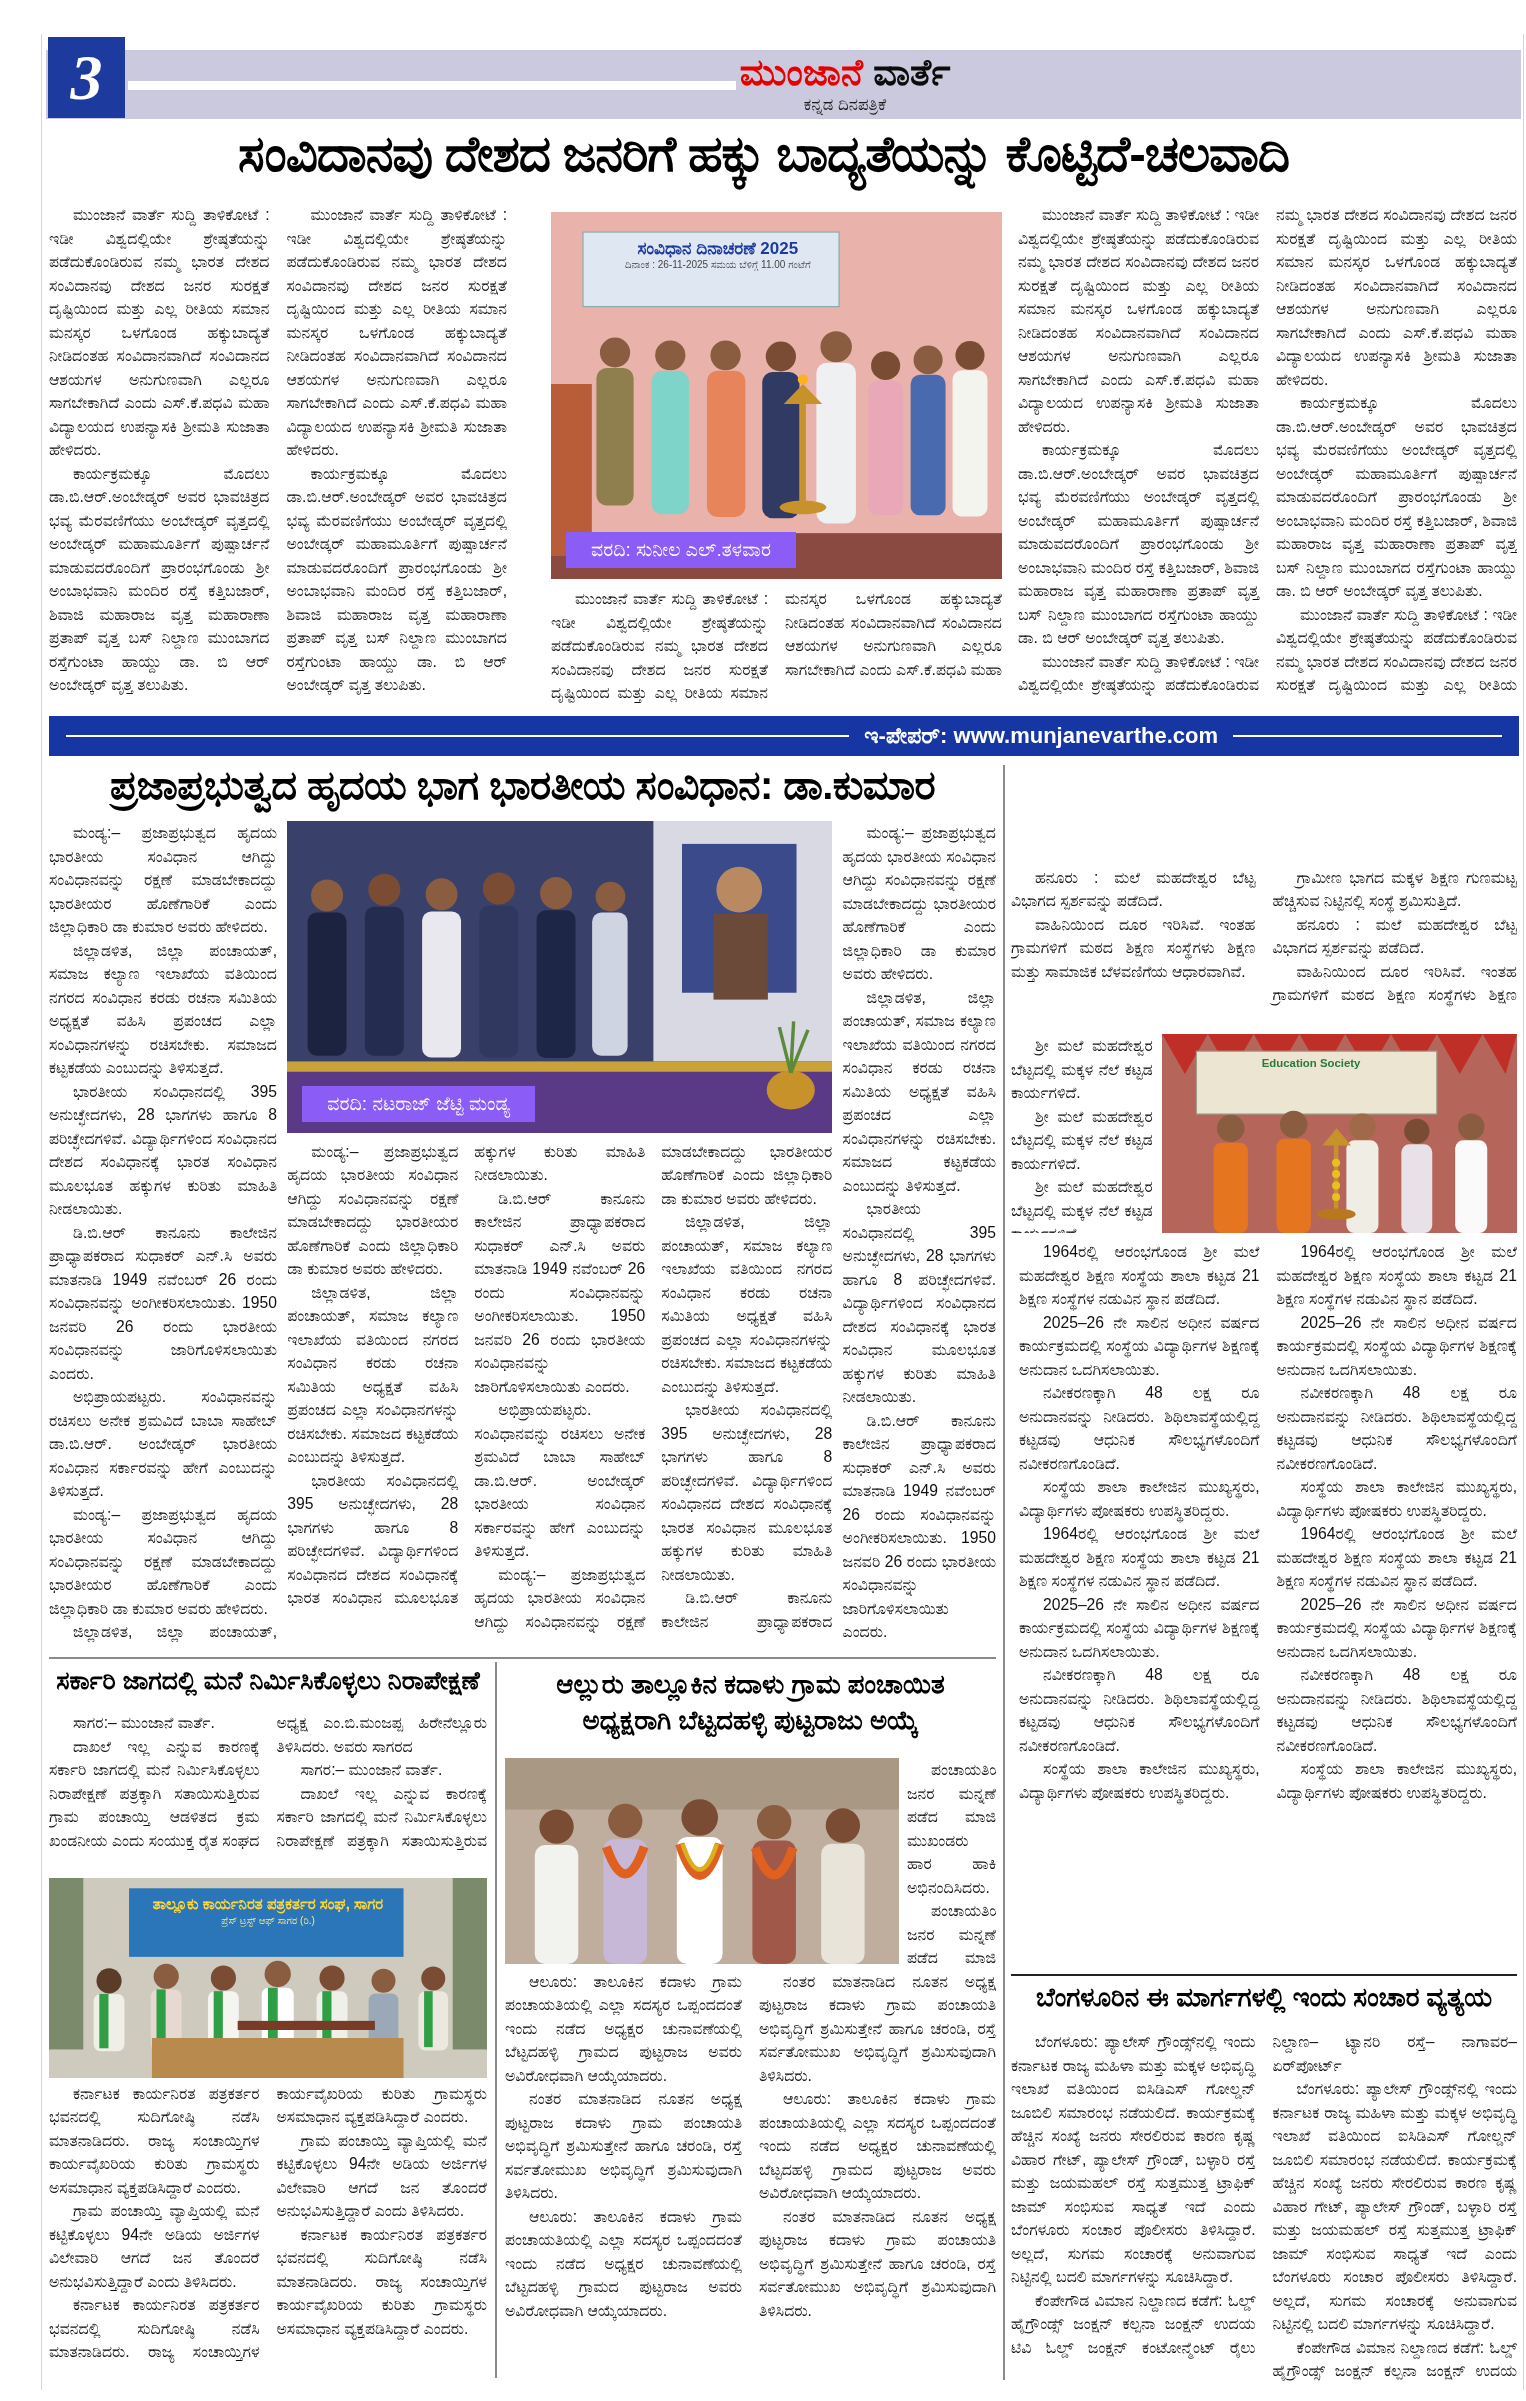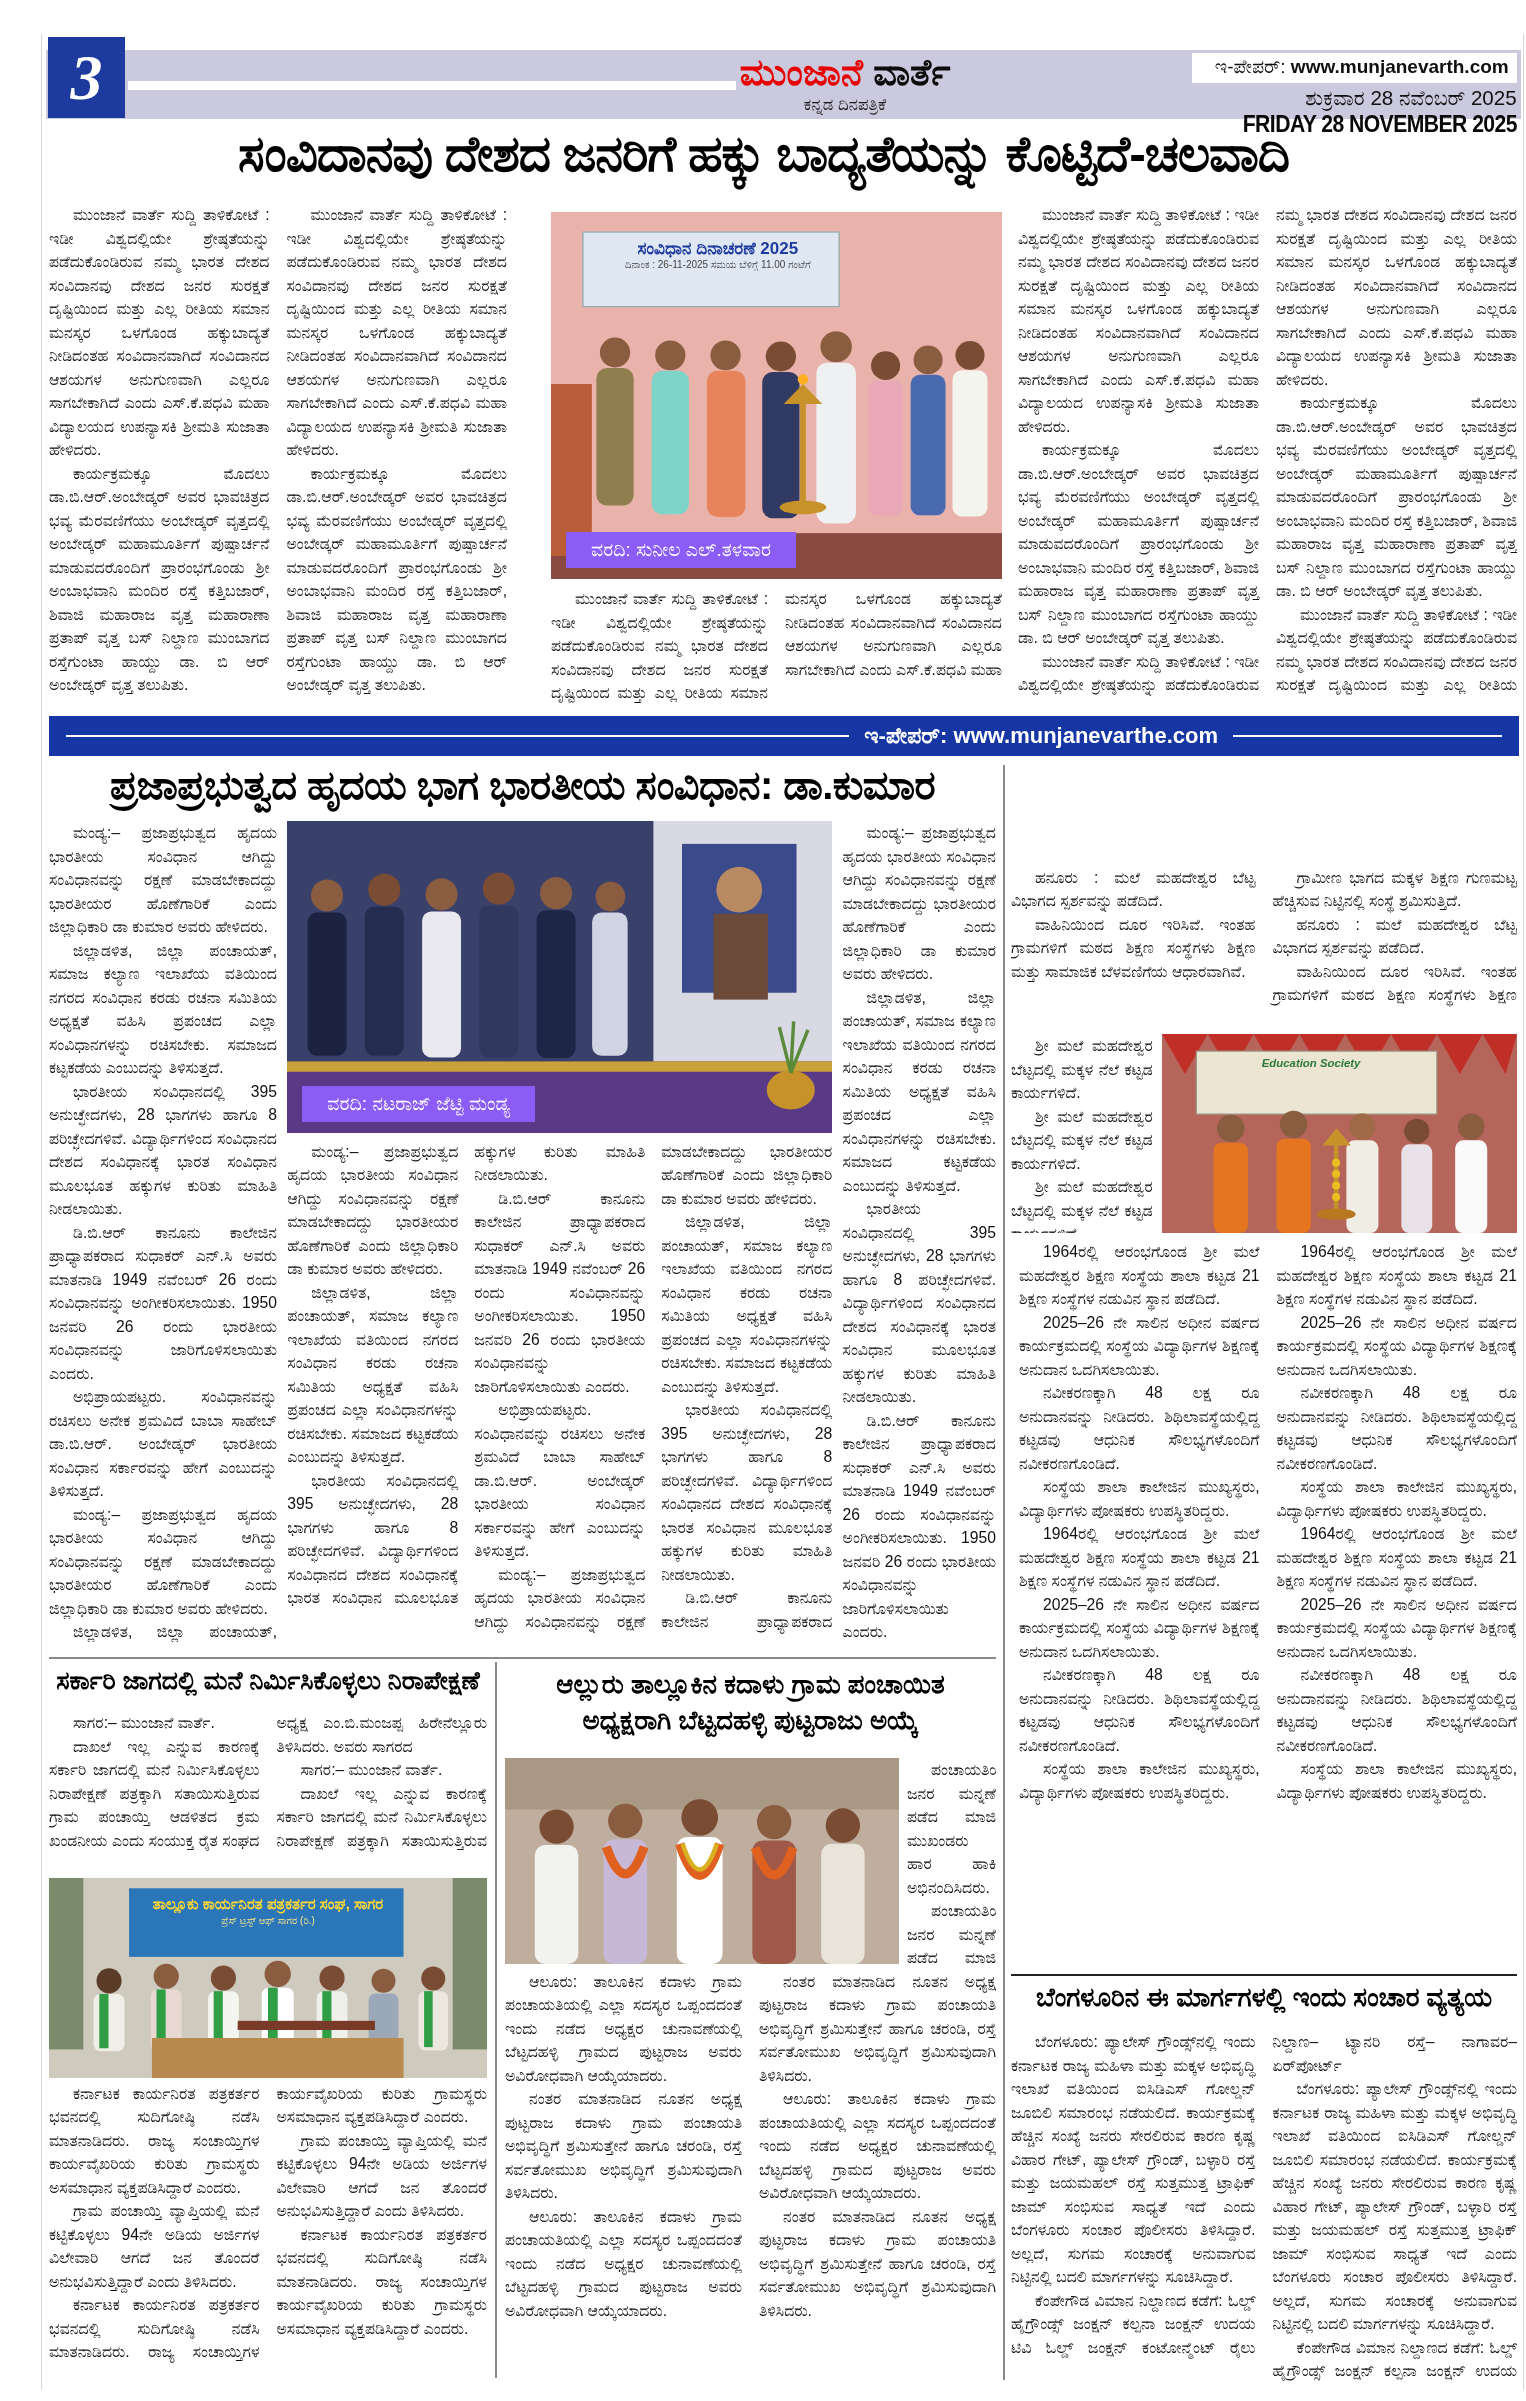--- a/index.html
+++ b/index.html
@@ -60,21 +60,21 @@
   .art2-photo{height:312px;}
   .art2-ctext{height:502px;margin-top:6.9px;}
   .art2-colE{flex:1;height:100%;}
 
   
   .art3{position:absolute;left:1011px;top:763px;width:506px;height:1208px;}
   .art3-headline{font-size:31px;font-weight:800;color:#000;text-align:center;line-height:1.35;height:97px;overflow:hidden;}
   .art3-top{height:164px;margin-top:5.7px;}
   .art3-row{display:flex;gap:9.2px;height:199px;margin-top:4.6px;}
   .art3-side{flex:1;height:100%;}
-  .art3-photo{flex:0 0 355px;font-style:italic;}
+  .art3-photo{flex:0 0 355px;}
   .art3-bottom{height:726px;margin-top:6.9px;margin-left:8px;}
 
   
   .vrule-main{position:absolute;left:1003px;top:765px;width:1.7px;height:1615px;background:#8a8a8a;}
   .vrule-bl{position:absolute;left:495px;top:1662px;width:1.7px;height:716px;background:#8a8a8a;}
   .hrule-bl{position:absolute;left:49px;top:1657px;width:947px;height:2.3px;background:#8a8a8a;}
   .hrule-br{position:absolute;left:1011px;top:1974px;width:506px;height:2.3px;background:#222;}
 
   
   .art4{position:absolute;left:49px;top:1666px;width:438px;height:714px;}
@@ -108,28 +108,20 @@
   <div class="mast-band"></div>
   <div class="mast-stripe"></div>
   <div class="pageno-box">
     <span class="pageno">3</span>
   </div>
   <div class="mast-title">
     <span class="red">ಮುಂಜಾನೆ</span>
     <span class="blk">ವಾರ್ತೆ</span>
   </div>
   <div class="mast-tag">ಕನ್ನಡ ದಿನಪತ್ರಿಕೆ</div>
-  <div class="head-right">
-    <div class="epaper-box">
-      <span>ಇ-ಪೇಪರ್:</span>
-      <b>www.munjanevarth.com</b>
-    </div>
-    <div class="date-kn">ಶುಕ್ರವಾರ 28 ನವೆಂಬರ್ 2025</div>
-    <div class="date-en">FRIDAY 28 NOVEMBER 2025</div>
-  </div>
 
   <div class="lead-headline">ಸಂವಿದಾನವು ದೇಶದ ಜನರಿಗೆ ಹಕ್ಕು ಬಾದ್ಯತೆಯನ್ನು ಕೊಟ್ಟಿದೆ-ಚಲವಾದಿ</div>
 
   <div class="lead-art">
     <div class="lead-left bodytext cols2 clip">
         <p>ಮುಂಜಾನೆ ವಾರ್ತೆ ಸುದ್ದಿ ತಾಳಿಕೋಟೆ : ಇಡೀ ವಿಶ್ವದಲ್ಲಿಯೇ ಶ್ರೇಷ್ಠತೆಯನ್ನು ಪಡೆದುಕೊಂಡಿರುವ ನಮ್ಮ ಭಾರತ ದೇಶದ ಸಂವಿದಾನವು ದೇಶದ ಜನರ ಸುರಕ್ಷತೆ ದೃಷ್ಟಿಯಿಂದ ಮತ್ತು ಎಲ್ಲ ರೀತಿಯ ಸಮಾನ ಮನಸ್ಕರ ಒಳಗೊಂಡ ಹಕ್ಕುಬಾದ್ಯತೆ ನೀಡಿದಂತಹ ಸಂವಿದಾನವಾಗಿದೆ ಸಂವಿದಾನದ ಆಶಯಗಳ ಅನುಗುಣವಾಗಿ ಎಲ್ಲರೂ ಸಾಗಬೇಕಾಗಿದೆ ಎಂದು ಎಸ್.ಕೆ.ಪಧವಿ ಮಹಾ ವಿದ್ಯಾಲಯದ ಉಪನ್ಯಾಸಕಿ ಶ್ರೀಮತಿ ಸುಜಾತಾ ಹೇಳಿದರು.</p>
         <p>ಕಾರ್ಯಕ್ರಮಕ್ಕೂ ಮೊದಲು ಡಾ.ಬಿ.ಆರ್.ಅಂಬೇಡ್ಕರ್ ಅವರ ಭಾವಚಿತ್ರದ ಭವ್ಯ ಮೆರವಣಿಗೆಯು ಅಂಬೇಡ್ಕರ್ ವೃತ್ತದಲ್ಲಿ ಅಂಬೇಡ್ಕರ್ ಮಹಾಮೂರ್ತಿಗೆ ಪುಷ್ಪಾರ್ಚನೆ ಮಾಡುವದರೊಂದಿಗೆ ಪ್ರಾರಂಭಗೊಂಡು ಶ್ರೀ ಅಂಬಾಭವಾನಿ ಮಂದಿರ ರಸ್ತೆ ಕತ್ತಿಬಜಾರ್, ಶಿವಾಜಿ ಮಹಾರಾಜ ವೃತ್ತ ಮಹಾರಾಣಾ ಪ್ರತಾಪ್ ವೃತ್ತ ಬಸ್ ನಿಲ್ದಾಣ ಮುಂಬಾಗದ ರಸ್ತೆಗುಂಟಾ ಹಾಯ್ದು ಡಾ. ಬಿ ಆರ್ ಅಂಬೇಡ್ಕರ್ ವೃತ್ತ ತಲುಪಿತು.</p>
         <p>ಮುಂಜಾನೆ ವಾರ್ತೆ ಸುದ್ದಿ ತಾಳಿಕೋಟೆ : ಇಡೀ ವಿಶ್ವದಲ್ಲಿಯೇ ಶ್ರೇಷ್ಠತೆಯನ್ನು ಪಡೆದುಕೊಂಡಿರುವ ನಮ್ಮ ಭಾರತ ದೇಶದ ಸಂವಿದಾನವು ದೇಶದ ಜನರ ಸುರಕ್ಷತೆ ದೃಷ್ಟಿಯಿಂದ ಮತ್ತು ಎಲ್ಲ ರೀತಿಯ ಸಮಾನ ಮನಸ್ಕರ ಒಳಗೊಂಡ ಹಕ್ಕುಬಾದ್ಯತೆ ನೀಡಿದಂತಹ ಸಂವಿದಾನವಾಗಿದೆ ಸಂವಿದಾನದ ಆಶಯಗಳ ಅನುಗುಣವಾಗಿ ಎಲ್ಲರೂ ಸಾಗಬೇಕಾಗಿದೆ ಎಂದು ಎಸ್.ಕೆ.ಪಧವಿ ಮಹಾ ವಿದ್ಯಾಲಯದ ಉಪನ್ಯಾಸಕಿ ಶ್ರೀಮತಿ ಸುಜಾತಾ ಹೇಳಿದರು.</p>
         <p>ಕಾರ್ಯಕ್ರಮಕ್ಕೂ ಮೊದಲು ಡಾ.ಬಿ.ಆರ್.ಅಂಬೇಡ್ಕರ್ ಅವರ ಭಾವಚಿತ್ರದ ಭವ್ಯ ಮೆರವಣಿಗೆಯು ಅಂಬೇಡ್ಕರ್ ವೃತ್ತದಲ್ಲಿ ಅಂಬೇಡ್ಕರ್ ಮಹಾಮೂರ್ತಿಗೆ ಪುಷ್ಪಾರ್ಚನೆ ಮಾಡುವದರೊಂದಿಗೆ ಪ್ರಾರಂಭಗೊಂಡು ಶ್ರೀ ಅಂಬಾಭವಾನಿ ಮಂದಿರ ರಸ್ತೆ ಕತ್ತಿಬಜಾರ್, ಶಿವಾಜಿ ಮಹಾರಾಜ ವೃತ್ತ ಮಹಾರಾಣಾ ಪ್ರತಾಪ್ ವೃತ್ತ ಬಸ್ ನಿಲ್ದಾಣ ಮುಂಬಾಗದ ರಸ್ತೆಗುಂಟಾ ಹಾಯ್ದು ಡಾ. ಬಿ ಆರ್ ಅಂಬೇಡ್ಕರ್ ವೃತ್ತ ತಲುಪಿತು.</p>
       </div>

